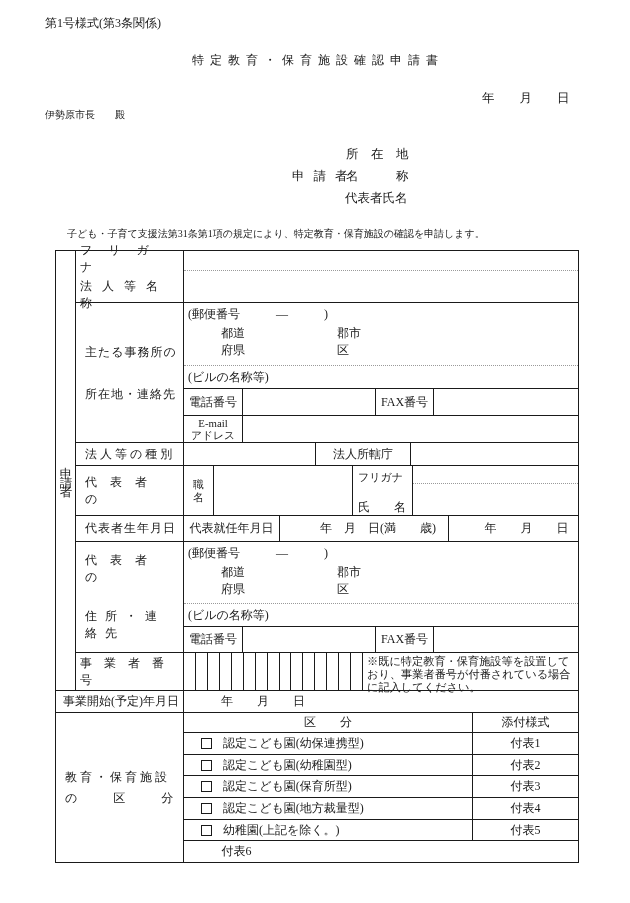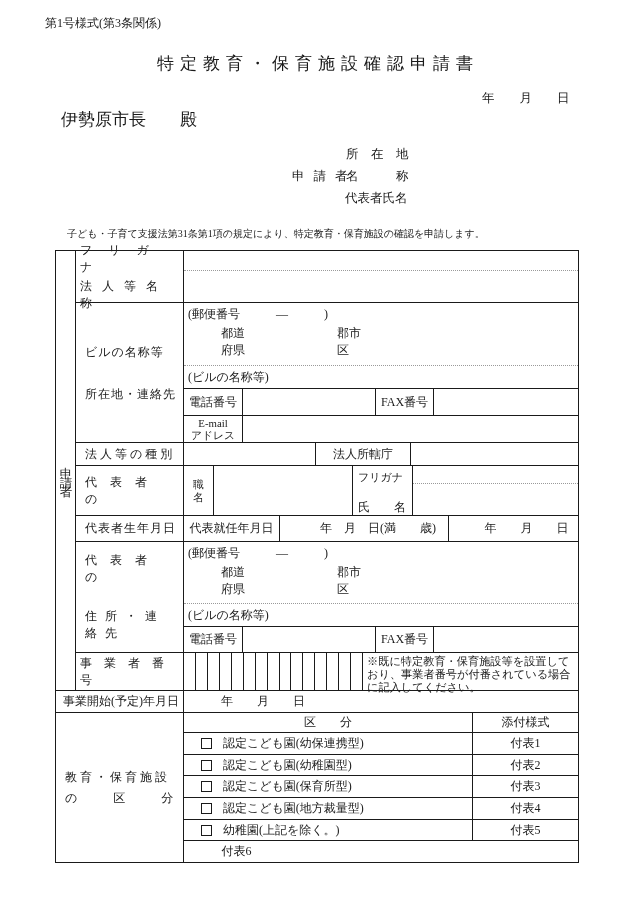--- a/index.html
+++ b/index.html
@@ -6,23 +6,23 @@
   html,body { background:#ffffff; }
   .doc {
     position:relative; width:630px; height:903px; background:#ffffff;
     font-family:"Liberation Serif","DejaVu Serif",serif;
     color:#1a1a1a; overflow:hidden;
   }
   .abs { position:absolute; white-space:nowrap; }
   .pre { white-space:pre-line; }
   
   .formno { left:45px; top:15px; font-size:12px; }
-  .title  { left:0; right:0; top:52px; text-align:center; font-size:17px; letter-spacing:6px; text-indent:6px; }
+  .title  { left:0; right:0; top:52px; text-align:center; font-size:12px; letter-spacing:6px; text-indent:6px; }
   .dateline { left:482px; top:90px; font-size:12.5px; }
-  .addressee { left:61px; top:108px; font-size:17px; }
+  .addressee { left:45px; top:108px; font-size:10px; }
   .h-soz { left:346px; top:146px; font-size:12.5px; }
   .h-app { left:292px; top:168px; font-size:12.5px; letter-spacing:9px; }
   .h-name { left:346px; top:168px; font-size:12.5px; }
   .h-rep { left:345px; top:190px; font-size:12.5px; }
   .intro { left:67px; top:227px; font-size:10px; }
   
   .ftable { position:absolute; left:55px; top:250px; width:524px; height:613px;
             border:1px solid #1a1a1a; display:flex; flex-direction:column; font-size:12px; }
   .bb { border-bottom:1px solid #1a1a1a; }
   .bbd { border-bottom:1px dotted #9a9a9a; }
@@ -79,21 +79,21 @@
             <div style="letter-spacing:16px">フリガナ</div>
             <div style="letter-spacing:10px; margin-top:2px">法人等名称</div>
           </div>
           <div class="valc col">
             <div class="bbd" style="height:20px"></div>
             <div class="f1"></div>
           </div>
         </div>
 
         <div class="row bb" style="height:140px">
-          <div class="lblc br pre" style="line-height:42px; letter-spacing:1px">ビルの名称等
+          <div class="lblc br pre" style="line-height:42px; letter-spacing:1px">主たる事務所の
 所在地・連絡先</div>
           <div class="valc col">
             <div class="bbd addr1" style="height:63px">
               <div>(郵便番号　　　―　　　)</div>
               <div class="prefrow">
                 <div class="pre pref1">都道
 府県</div>
                 <div class="pre pref2">郡市
 区</div>
               </div>

